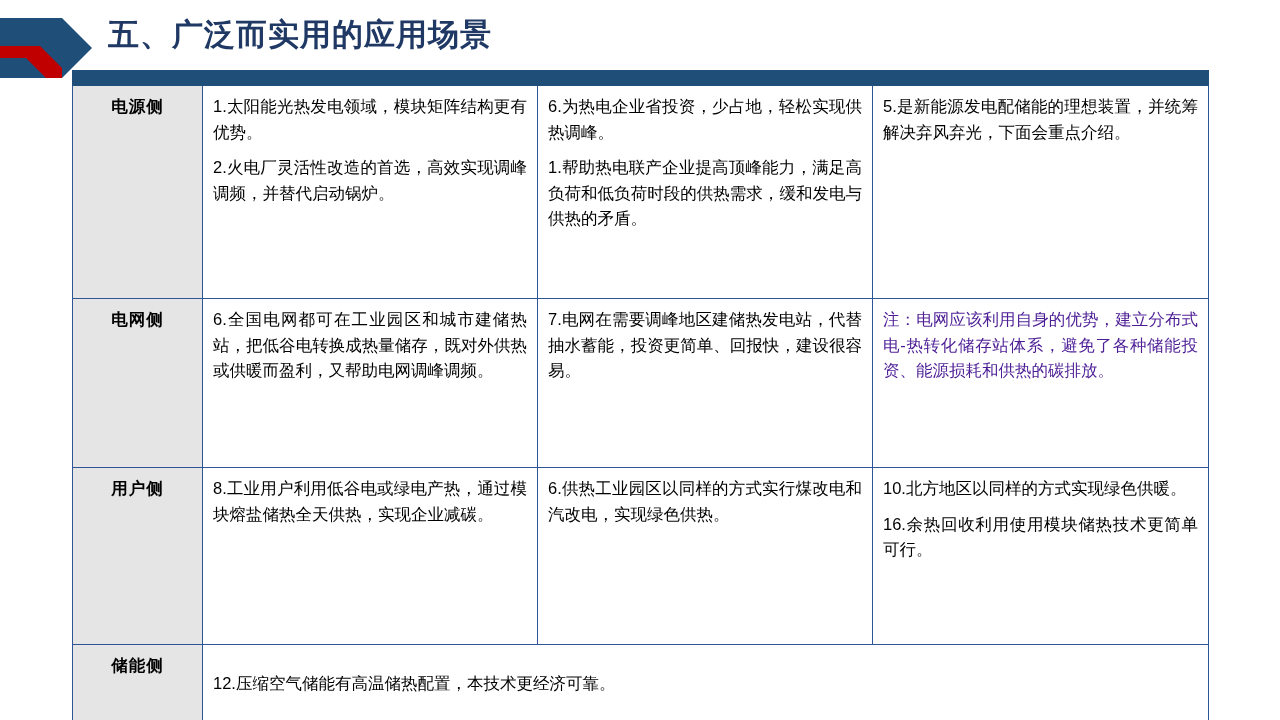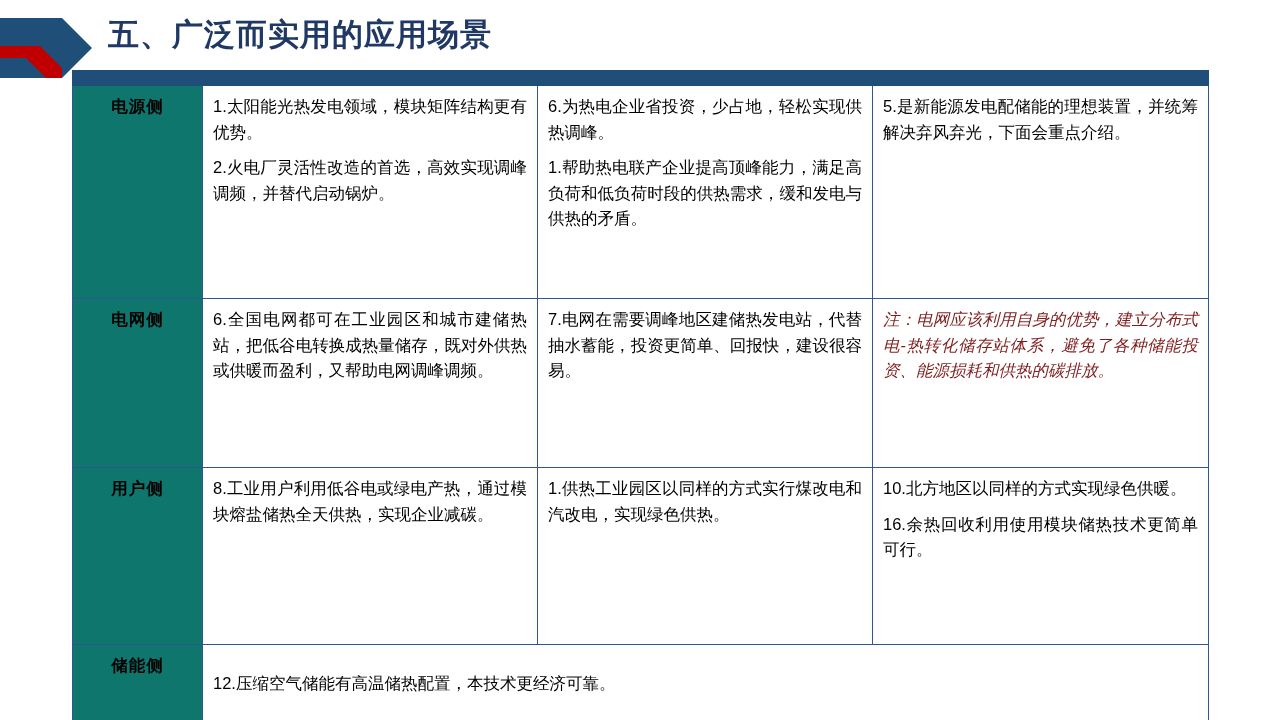--- a/index.html
+++ b/index.html
@@ -63,40 +63,39 @@
     background: #1F4E79;
     height: 14px;
     padding: 0;
     border: 1px solid #1F4E79;
   }
   tr.head-strip td.hdr-label {
     background: #1F4E79;
   }
 
   td.rowlabel {
-    background: #0f766e;
+    background: #e5e5e5;
     color: #FFFFFF;
     font-weight: bold;
     font-size: 18px;
     text-align: center;
     vertical-align: middle;
     letter-spacing: 1px;
     padding: 8px 4px;
   }
 
   .cell-p {
     margin: 0 0 10px 0;
     text-align: justify;
     text-justify: inter-ideograph;
   }
   .cell-p:last-child { margin-bottom: 0; }
 
   .note-red {
-    color: #7f1d1d;
-    font-style: italic;
+    color: #4c1d95;
   }
   td.c-mid { vertical-align: middle; }
 
   .col-label { width: 130px; }
   .col-a { width: 335px; }
   .col-b { width: 335px; }
   .col-c { width: 336px; }
 
   tr.r1 td { height: 196px; }
   tr.r2 td { height: 152px; }
@@ -160,21 +159,21 @@
           <p class="cell-p note-red">注：电网应该利用自身的优势，建立分布式电-热转化储存站体系，避免了各种储能投资、能源损耗和供热的碳排放。</p>
         </td>
       </tr>
 
       <tr class="r3">
         <td class="rowlabel">用户侧</td>
         <td class="body c-mid">
           <p class="cell-p">8.工业用户利用低谷电或绿电产热，通过模块熔盐储热全天供热，实现企业减碳。</p>
         </td>
         <td class="body c-mid">
-          <p class="cell-p">1.供热工业园区以同样的方式实行煤改电和汽改电，实现绿色供热。</p>
+          <p class="cell-p">6.供热工业园区以同样的方式实行煤改电和汽改电，实现绿色供热。</p>
         </td>
         <td class="body">
           <p class="cell-p">10.北方地区以同样的方式实现绿色供暖。</p>
           <p class="cell-p">16.余热回收利用使用模块储热技术更简单可行。</p>
         </td>
       </tr>
 
       <tr class="r4">
         <td class="rowlabel">储能侧</td>
         <td class="body" colspan="3">

